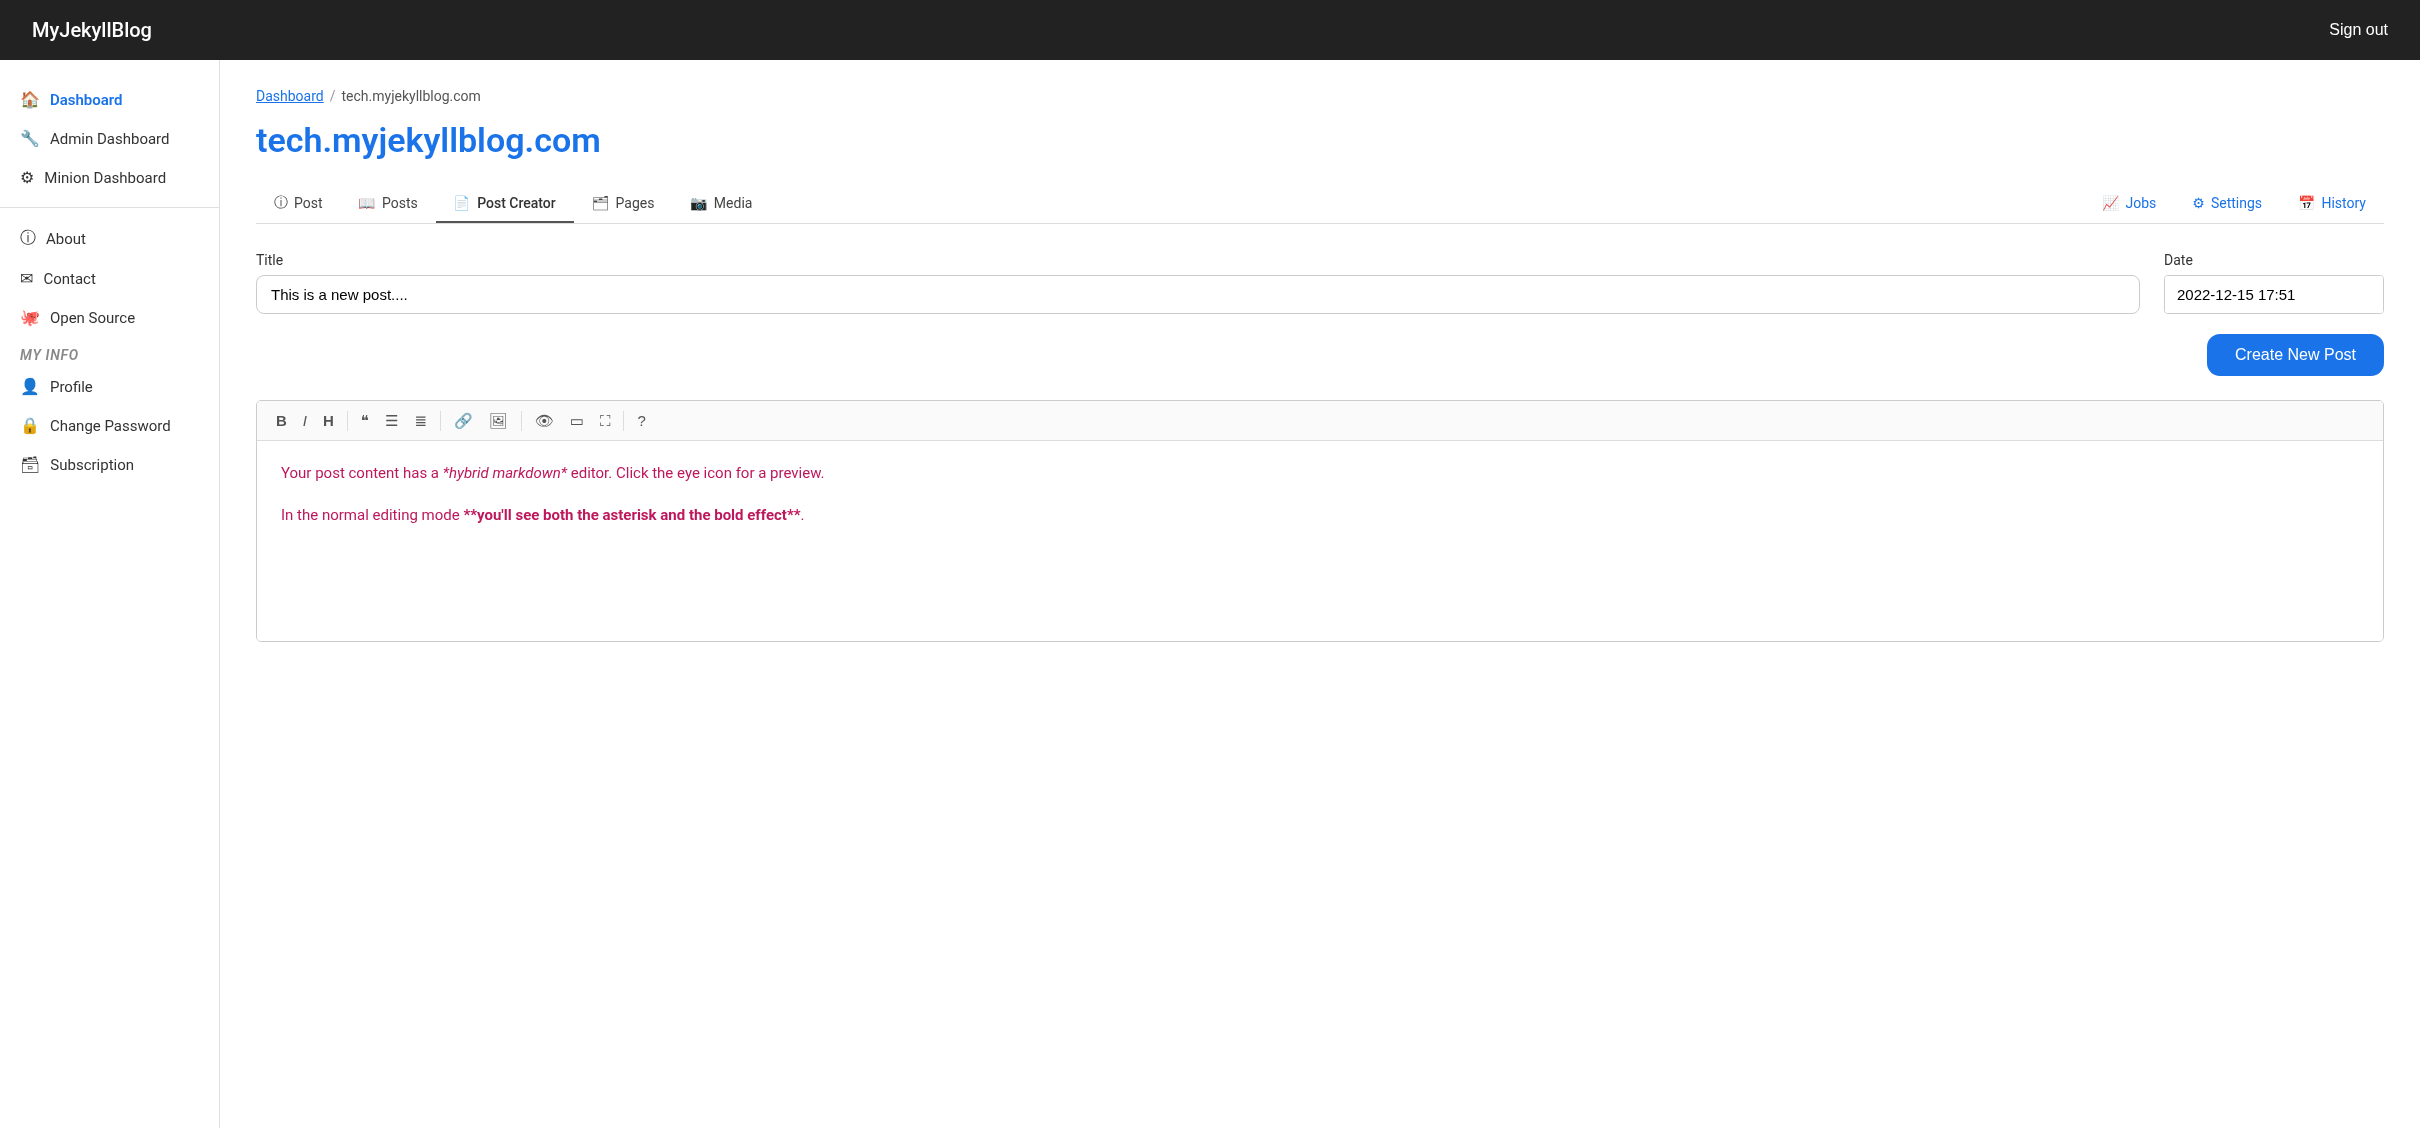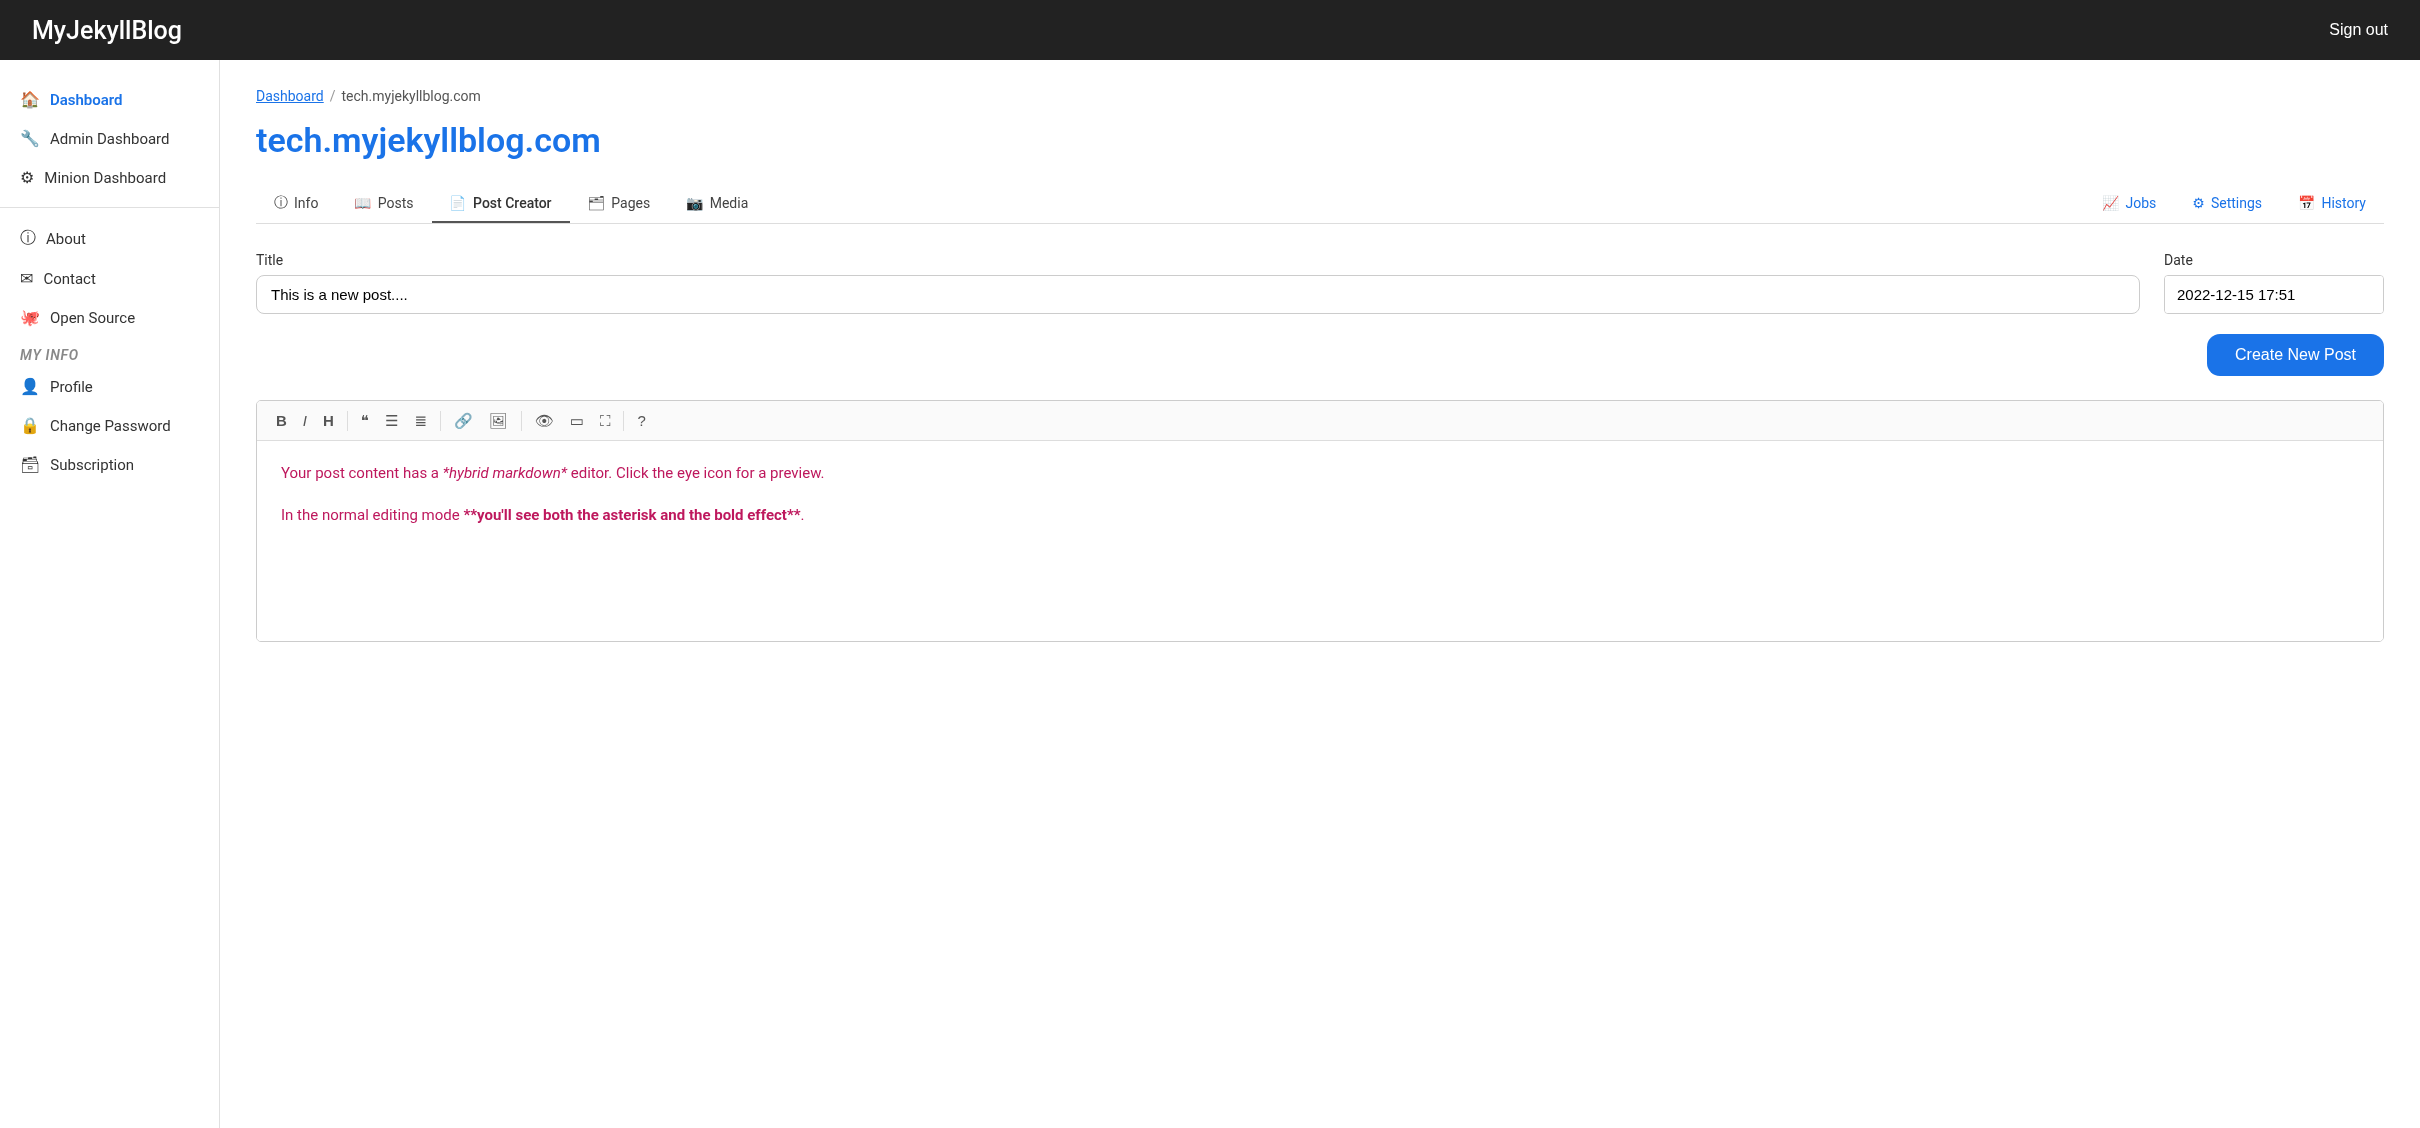--- a/index.html
+++ b/index.html
@@ -10,21 +10,21 @@
       background: #222;
       color: #fff;
       display: flex;
       align-items: center;
       justify-content: space-between;
       padding: 0 32px;
       height: 60px;
       flex-shrink: 0;
     }
     .topnav-logo {
-      font-size: 25px;
+      font-size: 20px;
       font-weight: 500;
       color: #fff;
     }
     .topnav-signout {
       font-size: 16px;
       color: #ccc;
       cursor: pointer;
       background: none;
       border: none;
       color: #fff;
@@ -285,21 +285,21 @@
       <a>Dashboard</a>
       <span class="breadcrumb-sep">/</span>
       <span>tech.myjekyllblog.com</span>
     </div>
 
     <h1 class="page-title">tech.myjekyllblog.com</h1>
 
     <div class="tabs">
       <div class="tab">
         <span>ⓘ</span>
-        <span>Info</span>
+        <span>Post</span>
       </div>
       <div class="tab">
         <span>📖</span>
         <span>Posts</span>
       </div>
       <div class="tab active">
         <span>📄</span>
         <span>Post Creator</span>
       </div>
       <div class="tab">

